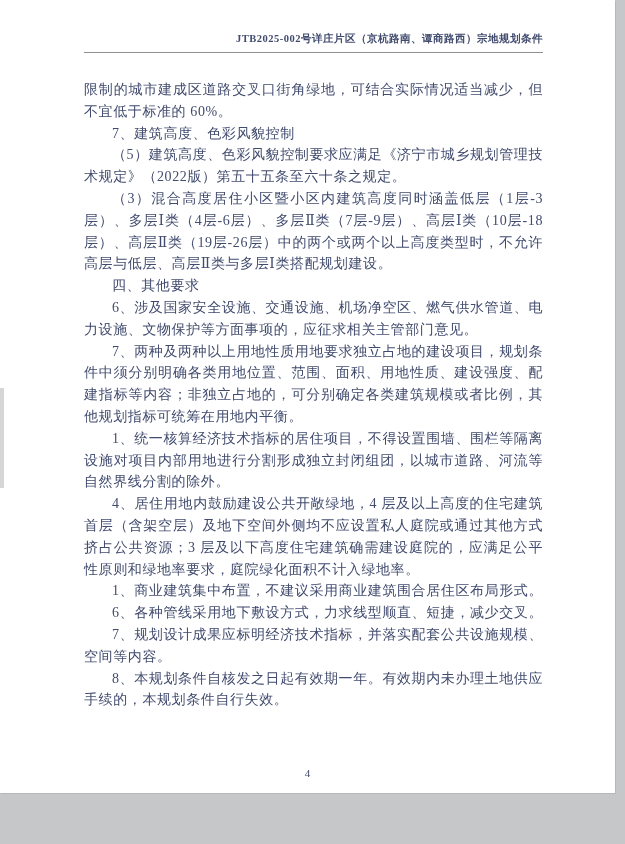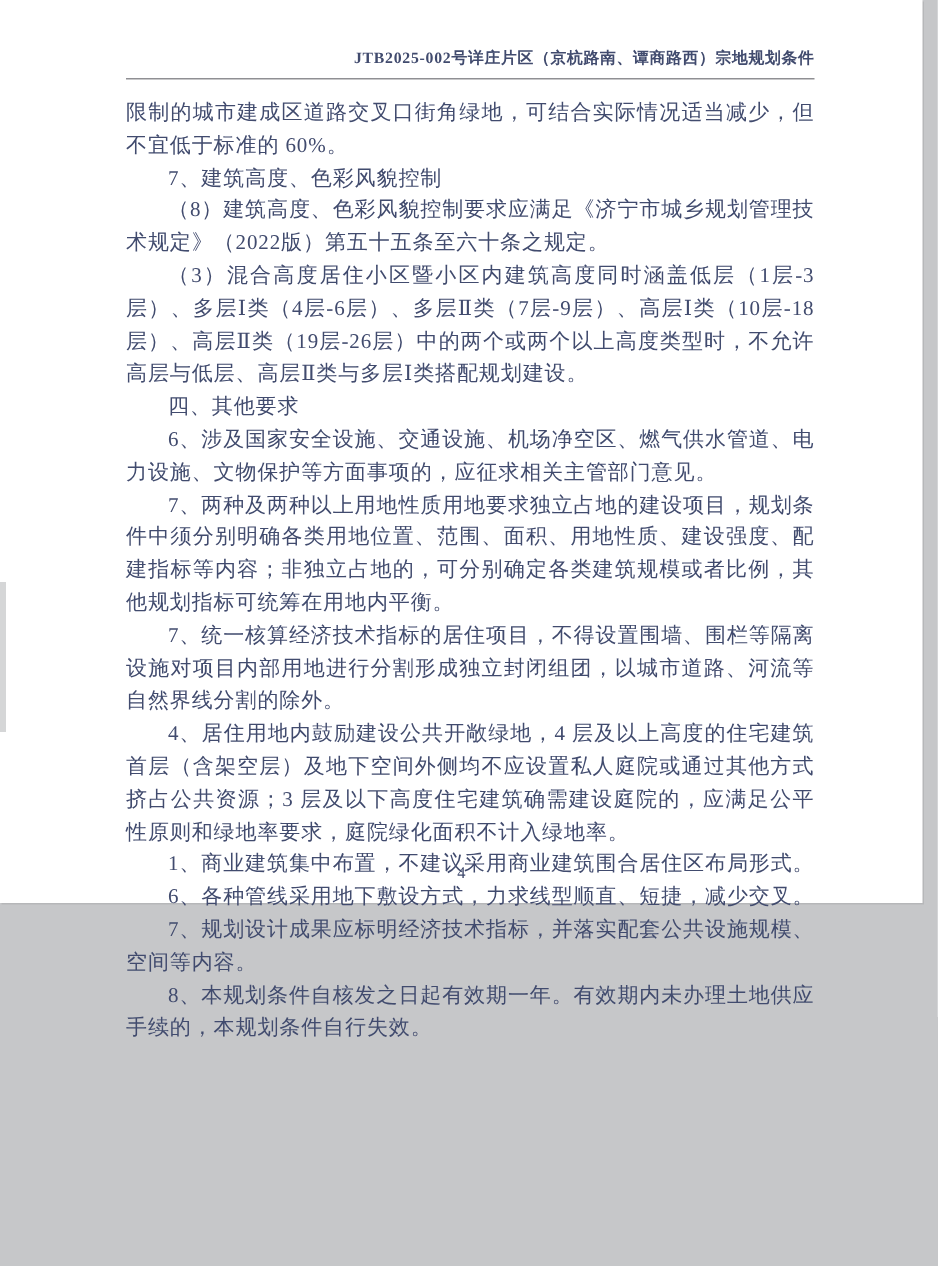--- a/index.html
+++ b/index.html
@@ -14,40 +14,40 @@
   .scan {
     position: relative;
     width: 625px;
     height: 844px;
   }
   .paper {
     position: absolute;
     left: 0;
     top: 0;
     width: 615px;
-    height: 602px;
+    height: 793px;
     background: var(--paper, #ffffff);
     box-sizing: border-box;
     padding: 32px 72px 0 84px;
     box-shadow: 1px 1px 0 rgba(0,0,0,0.08);
   }
   .header {
     text-align: right;
     font-size: 10.5px;
     letter-spacing: 0.5px;
     color: var(--text, #414b6e);
     font-weight: bold;
     white-space: nowrap;
   }
   .divider {
     border-bottom: 1.5px solid var(--divider, #8f8f93);
     margin-top: 6px;
   }
   .content {
-    margin-top: 12px;
+    margin-top: 26px;
     color: var(--text, #414b6e);
   }
   .content p {
     margin: 0;
     font-size: 14px;
     line-height: 21.8px;
     letter-spacing: 0.6px;
     text-align: justify;
     text-indent: 2em;
     word-break: break-all;
@@ -83,26 +83,26 @@
 
 <div class="scan">
   <div class="paper">
     <div class="header">
       <span>JTB2025-002号详庄片区（京杭路南、谭商路西）宗地规划条件</span>
     </div>
     <div class="divider"></div>
     <div class="content">
         <p class="continuation">限制的城市建成区道路交叉口街角绿地，可结合实际情况适当减少，但不宜低于标准的 60%。</p>
         <p class="heading">7、建筑高度、色彩风貌控制</p>
-        <p class="body">（8）建筑高度、色彩风貌控制要求应满足《济宁市城乡规划管理技术规定》（2022版）第五十五条至六十条之规定。</p>
+        <p class="body">（5）建筑高度、色彩风貌控制要求应满足《济宁市城乡规划管理技术规定》（2022版）第五十五条至六十条之规定。</p>
         <p class="body">（3）混合高度居住小区暨小区内建筑高度同时涵盖低层（1层-3层）、多层Ⅰ类（4层-6层）、多层Ⅱ类（7层-9层）、高层Ⅰ类（10层-18层）、高层Ⅱ类（19层-26层）中的两个或两个以上高度类型时，不允许高层与低层、高层Ⅱ类与多层Ⅰ类搭配规划建设。</p>
         <p class="heading">四、其他要求</p>
         <p class="body">6、涉及国家安全设施、交通设施、机场净空区、燃气供水管道、电力设施、文物保护等方面事项的，应征求相关主管部门意见。</p>
         <p class="body">7、两种及两种以上用地性质用地要求独立占地的建设项目，规划条件中须分别明确各类用地位置、范围、面积、用地性质、建设强度、配建指标等内容；非独立占地的，可分别确定各类建筑规模或者比例，其他规划指标可统筹在用地内平衡。</p>
-        <p class="body">7、统一核算经济技术指标的居住项目，不得设置围墙、围栏等隔离设施对项目内部用地进行分割形成独立封闭组团，以城市道路、河流等自然界线分割的除外。</p>
+        <p class="body">1、统一核算经济技术指标的居住项目，不得设置围墙、围栏等隔离设施对项目内部用地进行分割形成独立封闭组团，以城市道路、河流等自然界线分割的除外。</p>
         <p class="body">4、居住用地内鼓励建设公共开敞绿地，4 层及以上高度的住宅建筑首层（含架空层）及地下空间外侧均不应设置私人庭院或通过其他方式挤占公共资源；3 层及以下高度住宅建筑确需建设庭院的，应满足公平性原则和绿地率要求，庭院绿化面积不计入绿地率。</p>
         <p class="body">1、商业建筑集中布置，不建议采用商业建筑围合居住区布局形式。</p>
         <p class="body">6、各种管线采用地下敷设方式，力求线型顺直、短捷，减少交叉。</p>
         <p class="body">7、规划设计成果应标明经济技术指标，并落实配套公共设施规模、空间等内容。</p>
         <p class="body">8、本规划条件自核发之日起有效期一年。有效期内未办理土地供应手续的，本规划条件自行失效。</p>
       </div>
     <div class="footer">
       <span>4</span>
     </div>
   </div>

